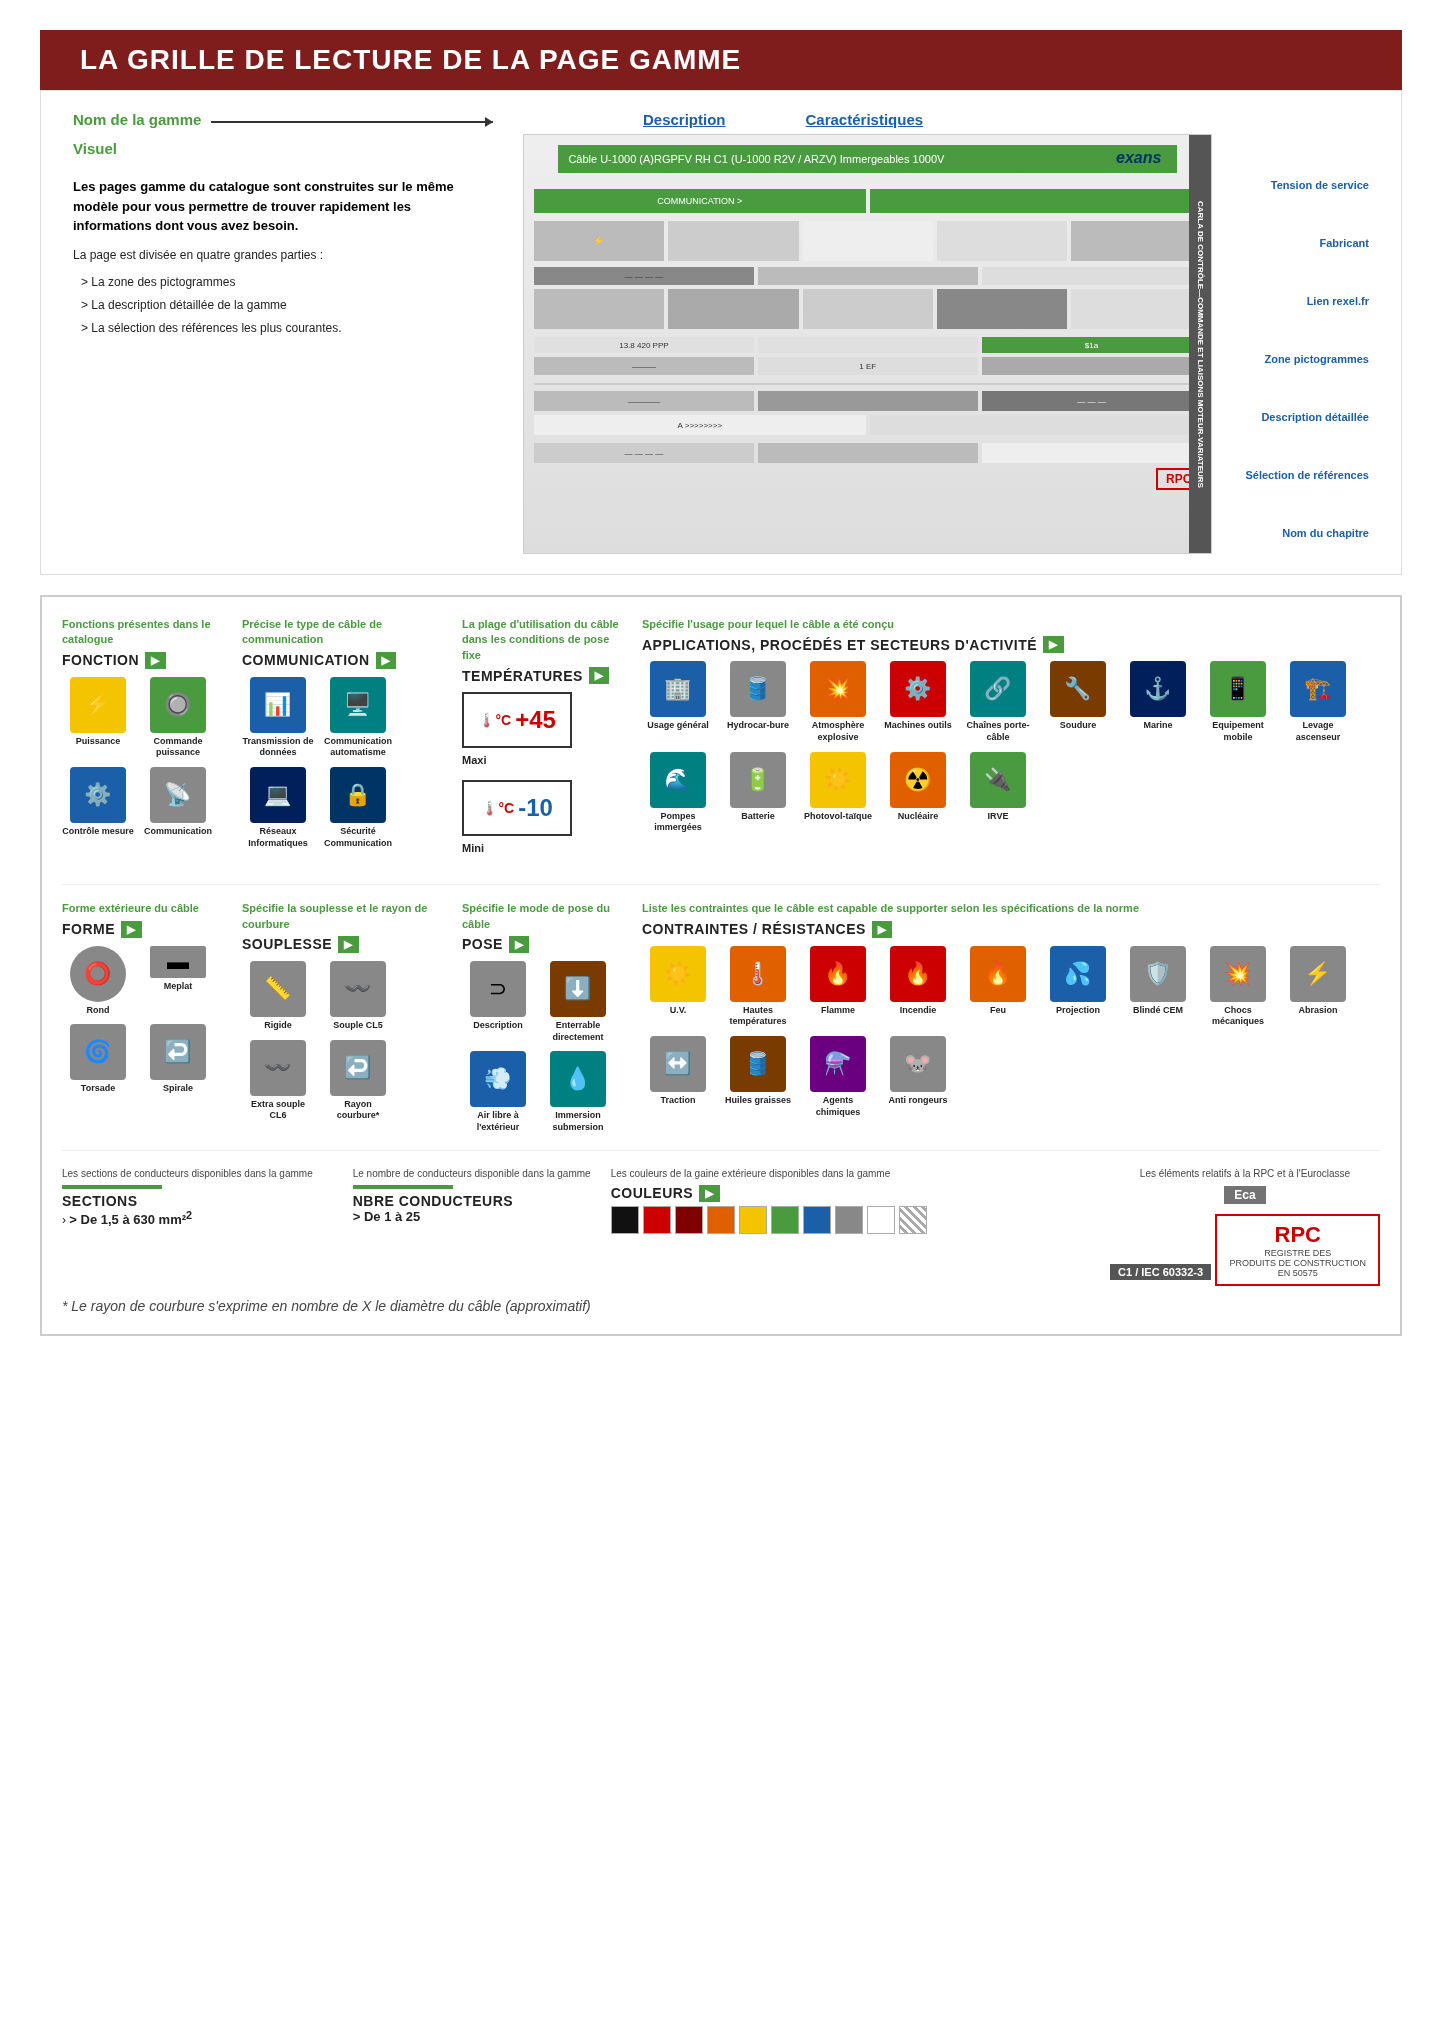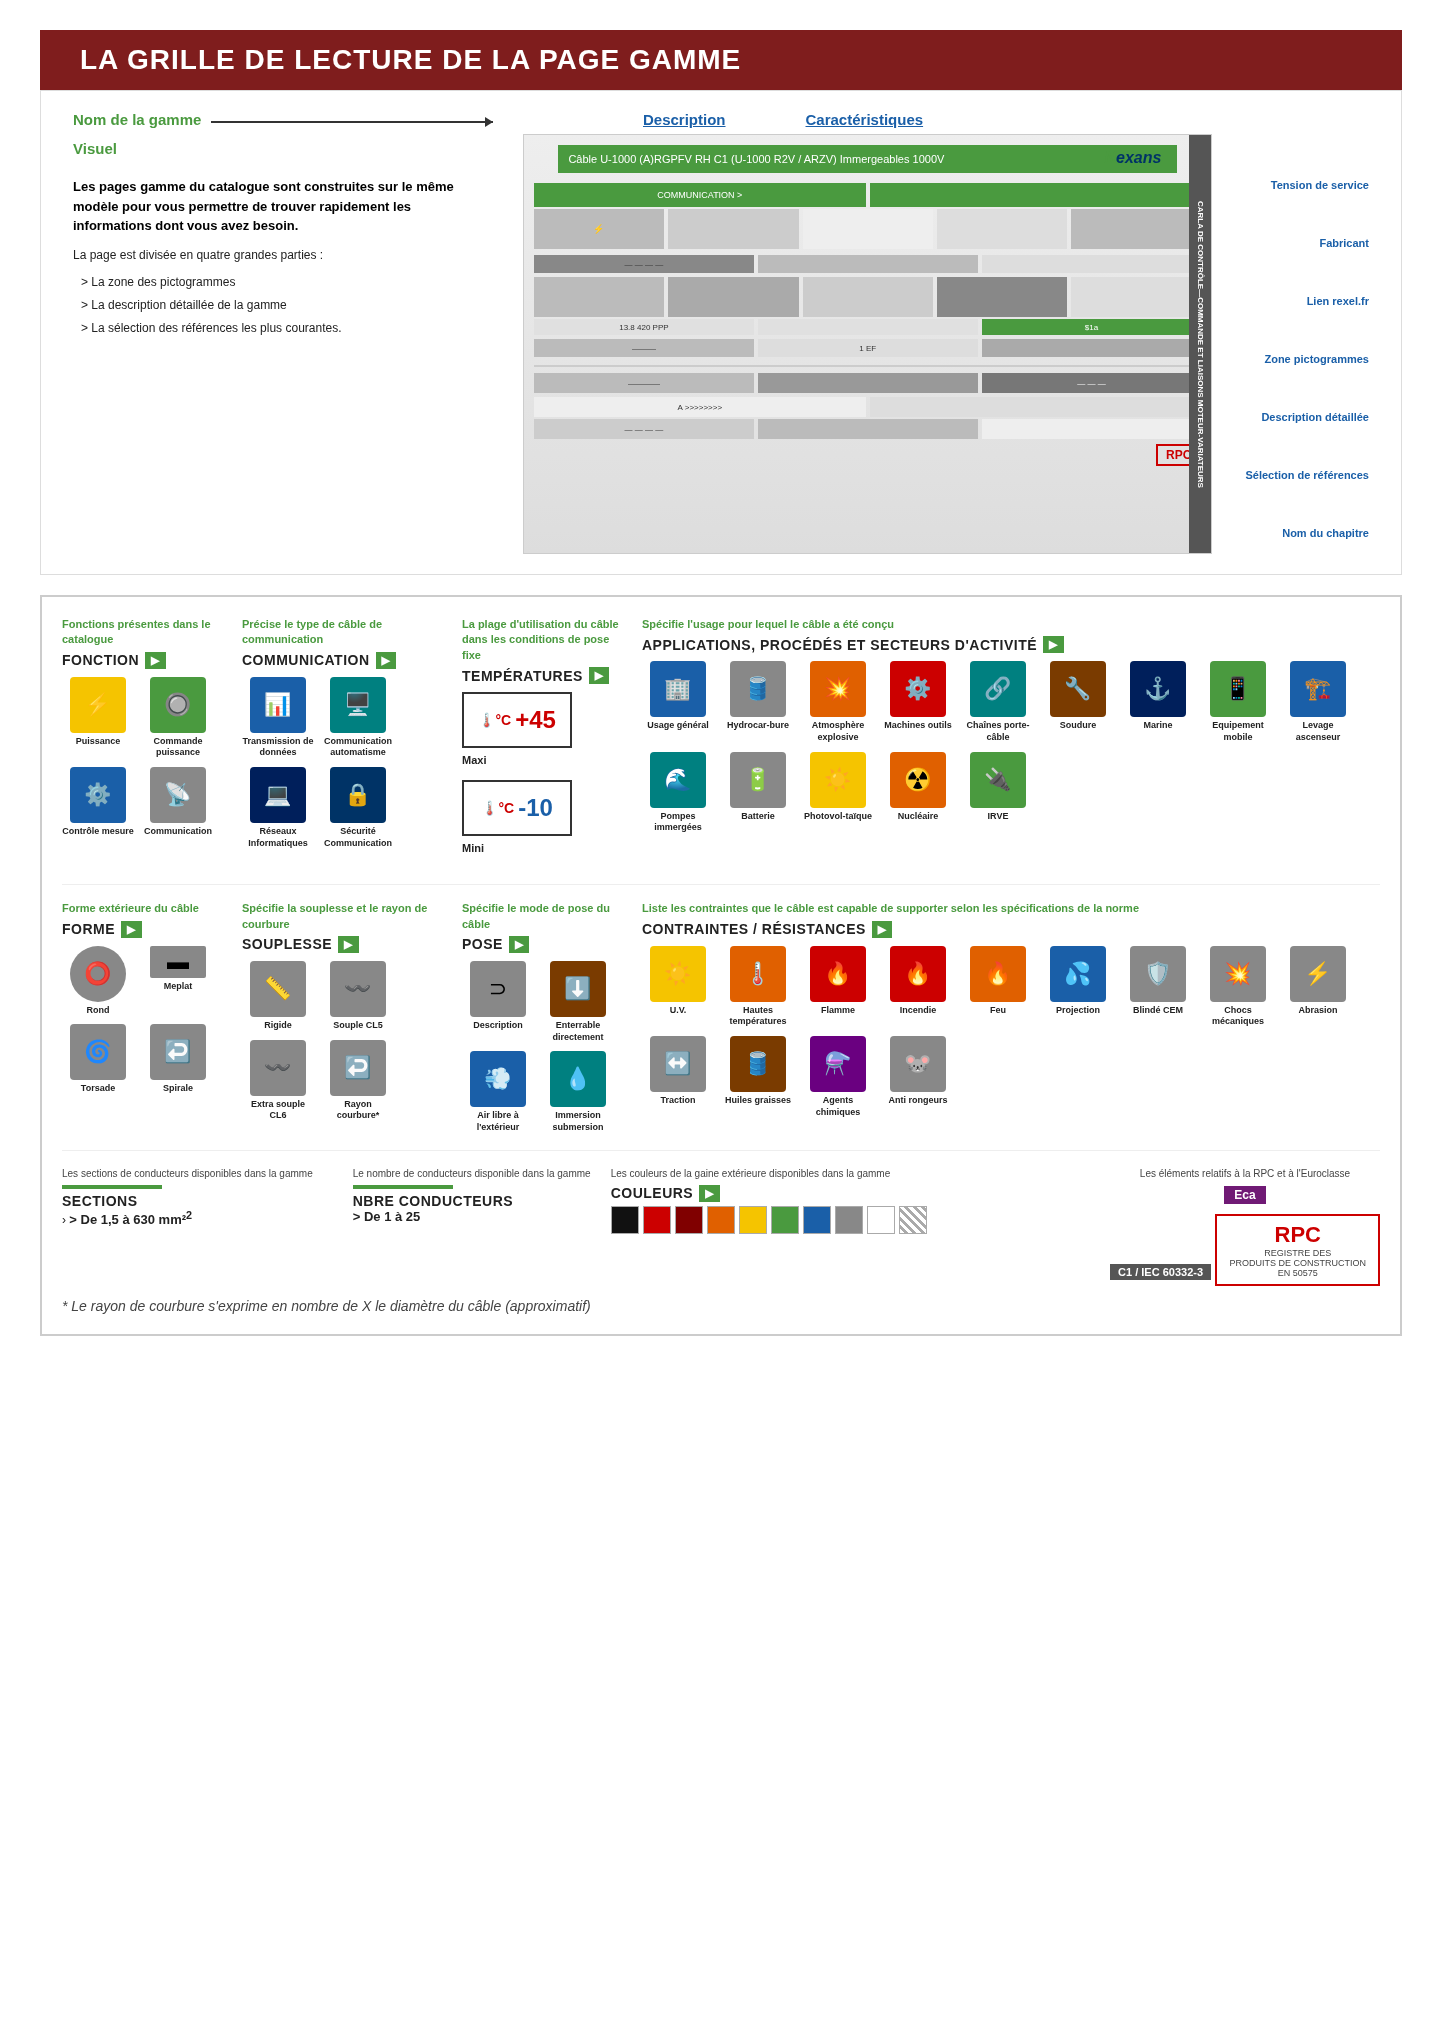--- a/index.html
+++ b/index.html
@@ -269,21 +269,21 @@
       font-size: 22px;
       font-weight: 900;
       color: #cc0000;
     }
     .rpc-sub {
       font-size: 9px;
       color: #444;
     }
 
     .eca-label {
-      background: #701a75;
+      background: #737373;
       color: #fff;
       font-size: 12px;
       font-weight: 700;
       padding: 2px 10px;
       display: inline-block;
       margin-bottom: 4px;
     }
     .iec-label {
       background: #555;
       color: #fff;
@@ -321,20 +321,21 @@
     .diagram-rows {
       display: flex;
       flex-direction: column;
       gap: 2px;
       padding: 4px 10px;
     }
     .diagram-row {
       display: flex;
       gap: 4px;
       align-items: center;
+      margin-top: 6px;
     }
     .d-cell {
       background: #bbb;
       height: 20px;
       flex: 1;
       font-size: 9px;
       display: flex;
       align-items: center;
       justify-content: center;
       color: #333;

